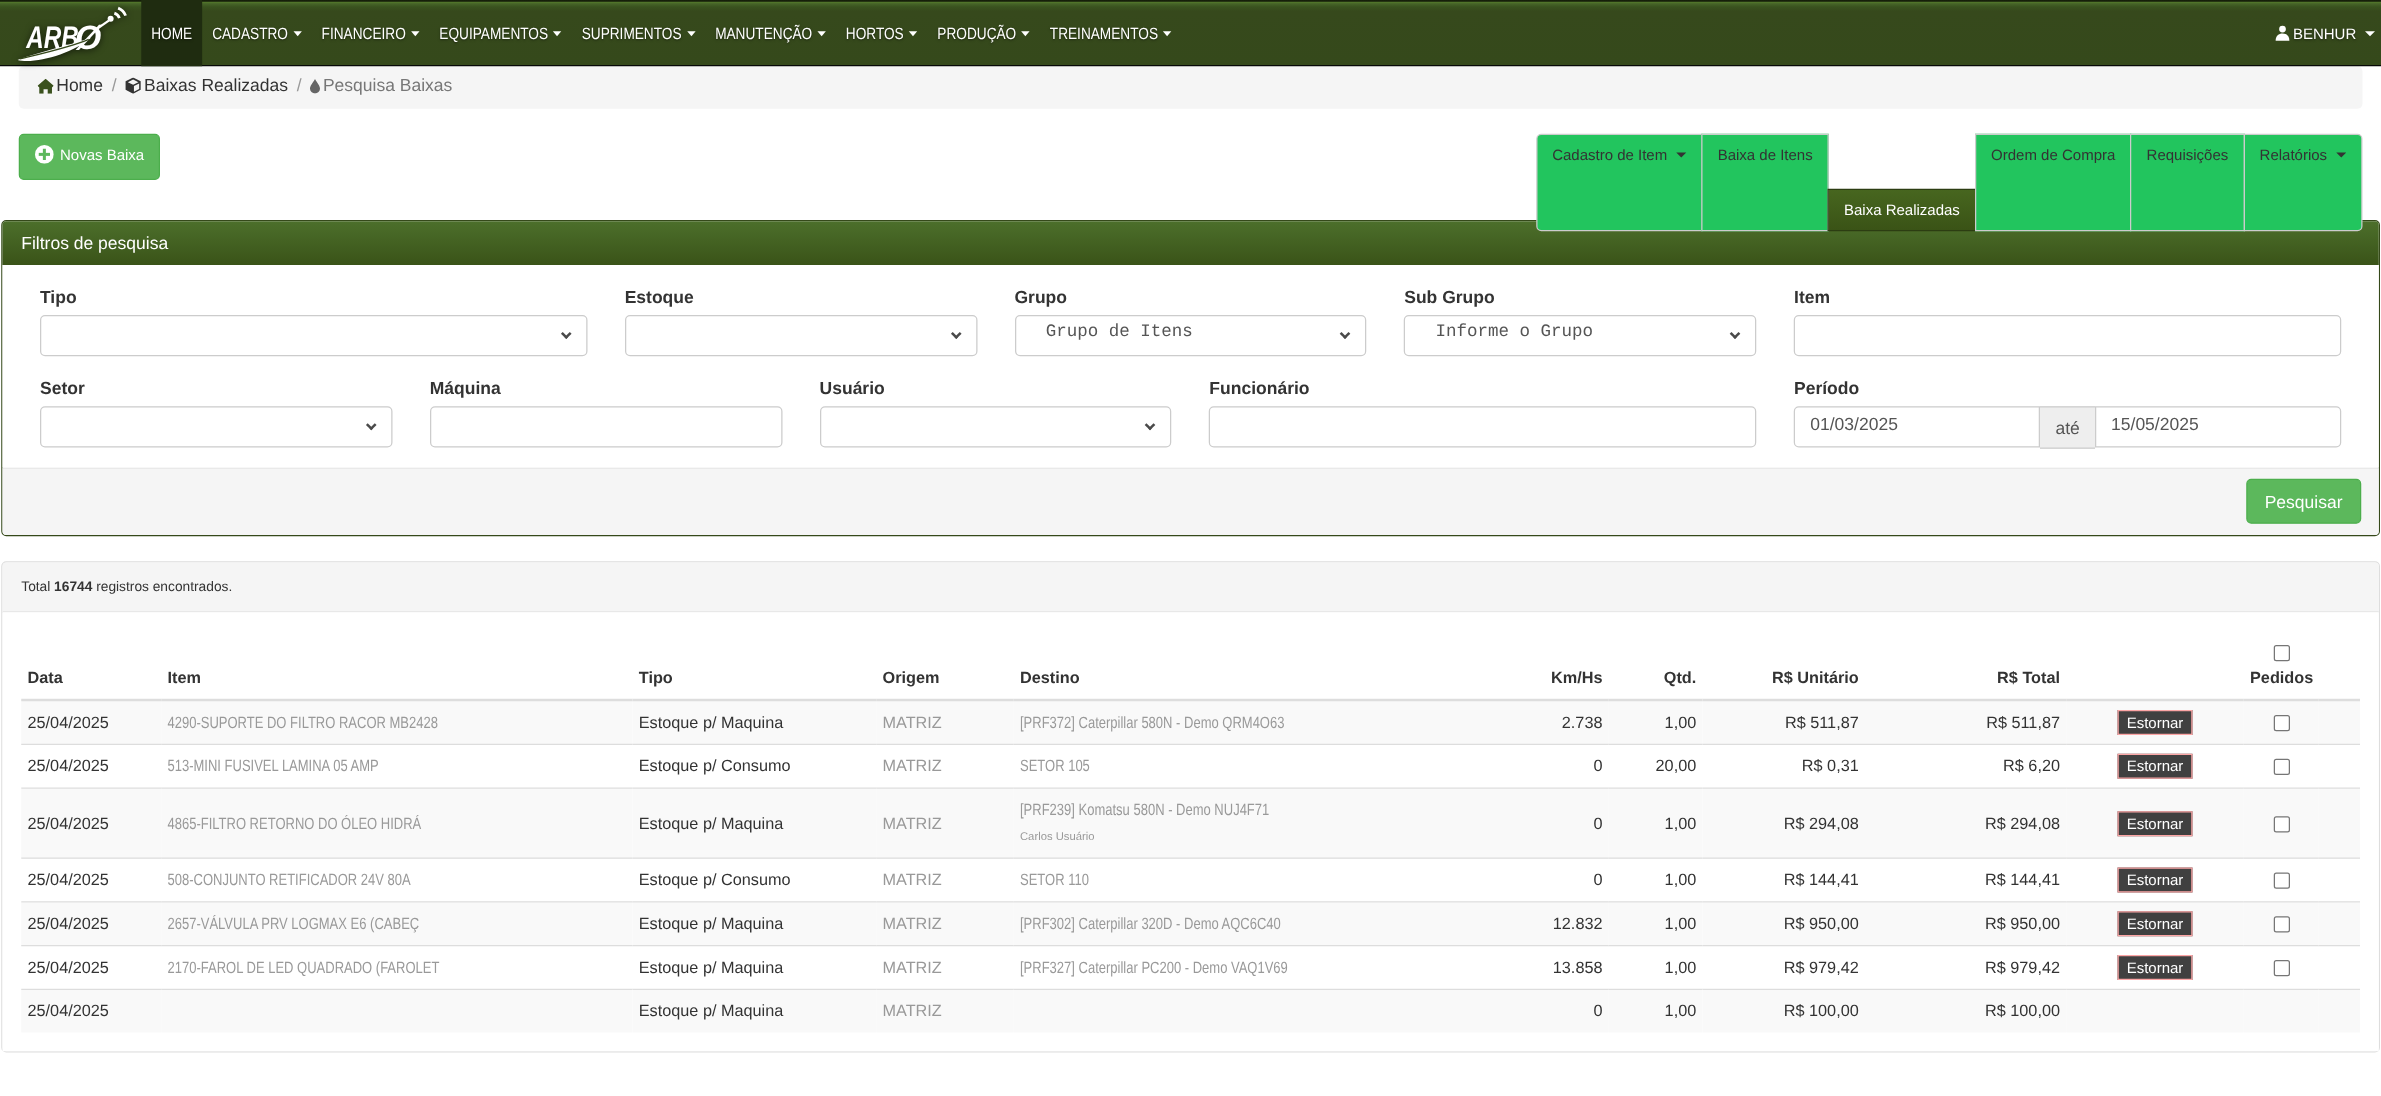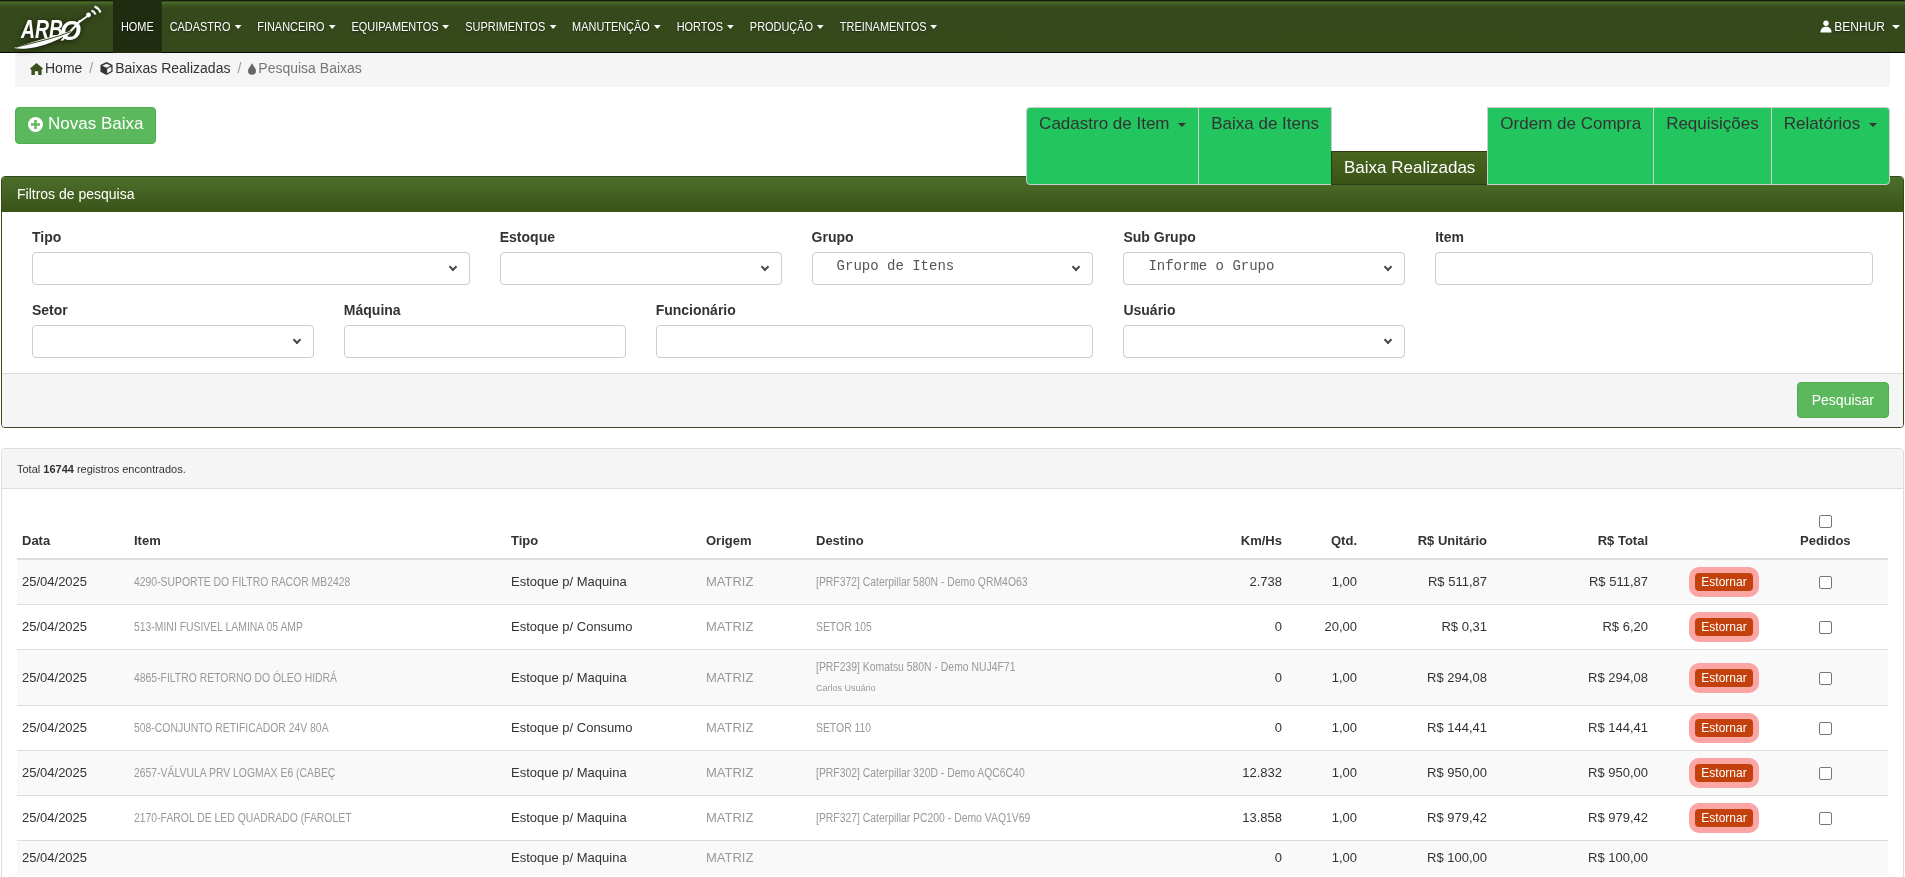--- a/index.html
+++ b/index.html
@@ -51,21 +51,21 @@
   background:#f5f5f5; border-radius:4px; padding:7px 15px; margin:0 0 20px 0;
   list-style:none; font-size:14px; color:#333; height:34px;
 }
 .breadcrumb li { display:inline-block; }
 .breadcrumb .divider { color:#999; padding:0 7px; }
 .breadcrumb .muted { color:#777; }
 .bc-ico { display:inline-block; vertical-align:-2px; margin-right:2px; }
 
 .toolbar { position:relative; height:34px; margin-bottom:35px; }
 .btn {
-  display:inline-block; font-size:17px; line-height:20px; padding:6px 12px;
+  display:inline-block; font-size:12px; line-height:20px; padding:6px 12px;
   border-radius:4px; border:1px solid transparent; text-align:center; white-space:nowrap;
   vertical-align:middle; cursor:default;
 }
 .btn-success { background:#5cb85c; border-color:#4cae4c; color:#fff; }
 .btn-default { background:#22c55e; border-color:#ccc; color:#333; }
 .btn-group { position:absolute; right:0; top:0; display:flex; }
 .btn-group .btn { border-radius:0; margin-left:-1px; }
 .btn-group .btn:first-child { border-radius:4px 0 0 4px; margin-left:0; }
 .btn-group .btn:last-child { border-radius:0 4px 4px 0; }
 .btn-group .btn.active {
@@ -128,22 +128,22 @@
   border-top:1px solid #ddd;
 }
 table.grid tr.odd td { background:#f9f9f9; }
 table.grid .num { text-align:right; }
 table.grid .ctr { text-align:center; }
 .txt-g { color:#999; font-size:11px; }
 .cnd { display:inline-block; transform:scaleX(0.8); transform-origin:0 50%; white-space:nowrap; }
 .txt-m { color:#999; font-size:10px; }
 .txt-sm { color:#999; font-size:9px; }
 .btn-estornar {
-  display:inline-block; background:#c2410c; border:6px solid #fca5a5; color:#fff;
-  font-size:12px; line-height:16px; padding:1px 6px; border-radius:10px;
+  display:inline-block; background:#404040; border:1px solid #fca5a5; color:#fff;
+  font-size:12px; line-height:16px; padding:1px 6px; border-radius:0;
 }
 input[type=checkbox] {
   appearance:none; -webkit-appearance:none; width:13px; height:13px; margin:0;
   border:1px solid #767676; border-radius:2px; background:#fff; vertical-align:middle;
 }
 </style>
 </head>
 <body>
 <nav class="navbar">
   <div class="logo">
@@ -236,30 +236,38 @@
       <div class="fg w2">
           <label>Setor</label>
           <div class="form-control sel">
             <span class="chev"></span>
           </div>
         </div>
       <div class="fg w2">
           <label>Máquina</label>
           <div class="form-control"></div>
         </div>
-      <div class="fg w3">
-          <label>Funcionário</label>
-          <div class="form-control"></div>
-        </div>
       <div class="fg w2">
           <label>Usuário</label>
           <div class="form-control sel">
             <span class="chev"></span>
           </div>
         </div>
+      <div class="fg w3">
+          <label>Funcionário</label>
+          <div class="form-control"></div>
+        </div>
+      <div class="fg w3">
+          <label>Período</label>
+        <div class="input-group">
+          <div class="form-control">01/03/2025</div>
+          <span class="input-group-addon">até</span>
+          <div class="form-control">15/05/2025</div>
+        </div>
+      </div>
     </div>
   </div>
   <div class="panel-footer"><span class="btn btn-success btn-pesquisar">Pesquisar</span></div>
 </div>
 
 <div class="panel panel-results">
   <div class="panel-heading">Total <b>16744</b> registros encontrados.</div>
   <div class="panel-body">
     <table class="grid">
       <colgroup>

